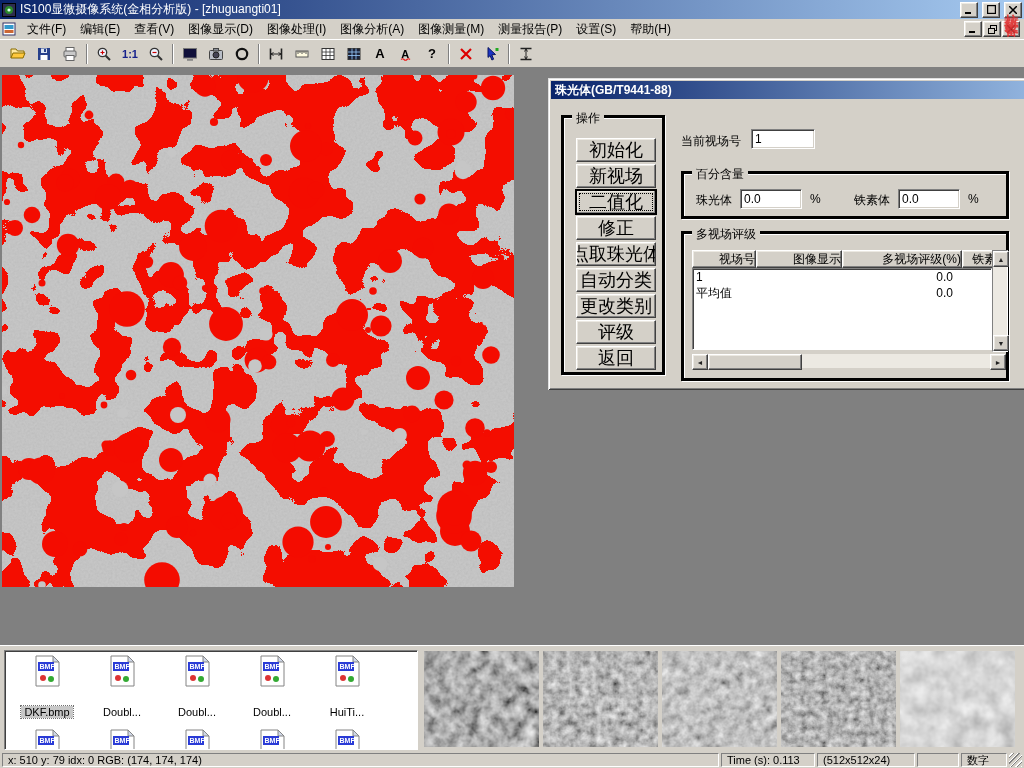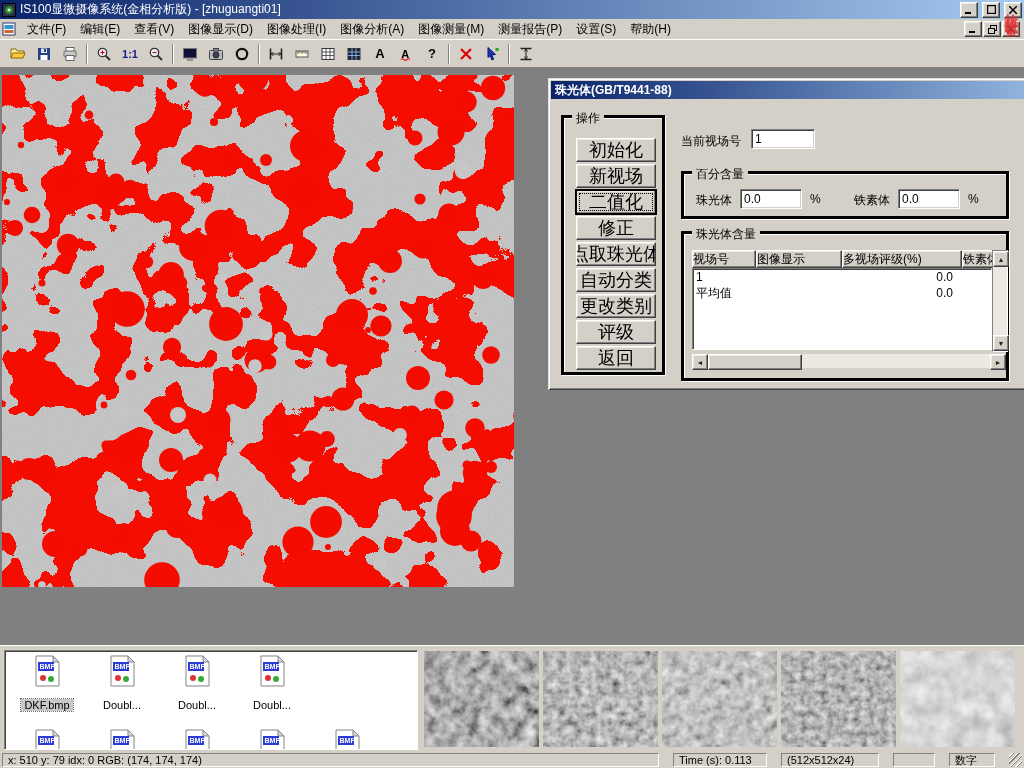--- a/index.html
+++ b/index.html
@@ -42,45 +42,45 @@
   .dlg-body{position:relative;height:285px}
   .groupbox{position:absolute;border:3px solid #000000;box-shadow:inset 1px 1px 0 #fff, 1px 1px 0 #fff;box-sizing:border-box}
   .grouplabel{position:absolute;top:-8px;left:8px;background:#d4d0c8;padding:0 4px;white-space:nowrap}
   .lbl{position:absolute;white-space:nowrap}
   .btn{position:absolute;left:12px;width:78px;height:22px;display:flex;align-items:center;justify-content:center;white-space:nowrap;overflow:hidden;font-size:18px;cursor:default}
   .btn.default{border-color:#000;box-shadow:0 0 0 1px #000, inset -1px -1px 0 #808080, inset 1px 1px 0 #ece9e2;outline:1px dotted #000;outline-offset:-4px}
   .field{position:absolute;height:20px;font-size:12px;padding:1px 3px;box-sizing:border-box;font-family:"Liberation Sans",sans-serif;outline:none}
 
   
   .tbl-hdr{position:absolute;left:8px;top:16px;width:300px;height:18px;display:flex;overflow:hidden}
-  .hcell{height:18px;line-height:17px;text-align:left;white-space:nowrap;overflow:hidden;flex:0 0 auto;box-sizing:border-box}
+  .hcell{height:18px;line-height:17px;text-align:right;white-space:nowrap;overflow:hidden;flex:0 0 auto;box-sizing:border-box}
   .tbl-body{position:absolute;left:8px;top:34px;width:300px;height:82px;background:#fff;border:1px solid;border-color:#808080 #fff #fff #808080;box-shadow:inset 1px 1px 0 #404040;box-sizing:border-box;overflow:hidden}
   .trow{display:flex;height:16px}
   .tcell{height:16px;line-height:16px;white-space:nowrap;overflow:hidden;flex:0 0 auto;box-sizing:border-box;padding:0 3px}
   .c0{width:64px}.c1{width:86px}.c2{width:120px}.c3{width:90px}
   .trow .c2{text-align:right;padding-right:10px}
 
   
   .vscroll{position:absolute;left:308px;top:16px;width:14px;height:100px;background:#ece9e2;display:flex;flex-direction:column;justify-content:space-between}
   .hscroll{position:absolute;left:8px;top:120px;width:314px;height:14px;background:#ece9e2;display:flex}
   .sbtn{width:14px;height:14px;display:flex;align-items:center;justify-content:center;font-size:7px;flex:0 0 auto;color:#222}
   .sthumb{width:92px;height:14px;flex:0 0 auto}
   .strack{flex:1}
 
   
   .bottom{position:absolute;left:0;top:645px;width:1024px;height:107px;background:#d4d0c8;border-top:1px solid #fff;box-sizing:border-box}
   .filelist{position:absolute;left:4px;top:4px;width:412px;height:98px;background:#fff;border:1px solid;border-color:#808080 #fff #fff #808080;box-shadow:inset 1px 1px 0 #404040;overflow:hidden}
   .fitem{position:absolute;width:72px;text-align:center;cursor:default}
-  .fname{display:inline-block;font-size:11px;padding:0 3px;margin-top:9px;white-space:nowrap}
+  .fname{display:inline-block;font-size:11px;padding:0 3px;margin-top:16px;white-space:nowrap}
   .fname.sel{background:#c8c8c8;outline:1px dotted #707070}
   .thumbs{position:absolute;left:424px;top:5px;display:flex;gap:4px}
   .thumb{width:115px;height:96px;flex:0 0 auto}
 
   
-  .statusbar{position:absolute;left:0;top:752px;width:1024px;height:16px;background:#d4d0c8;display:flex;gap:14px;padding:1px 2px;box-sizing:border-box}
+  .statusbar{position:absolute;left:0;top:752px;width:1024px;height:16px;background:#d4d0c8;display:flex;gap:2px;padding:1px 2px;box-sizing:border-box}
   .spanel{font-size:11px;line-height:12px;padding:0 5px;white-space:nowrap;overflow:hidden;box-sizing:border-box}
   .p1{flex:1}.ptime{width:94px}.psize{width:98px}.pspace{width:42px}.pmode{width:46px}
   .grip{width:13px;background:repeating-linear-gradient(135deg,#d4d0c8 0 2px,#fff 2px 3px,#808080 3px 4px)}
 
   
   .watermark{position:absolute;right:3px;top:3px;writing-mode:vertical-rl;color:var(--watermark-red,#e03030);font-size:14px;font-weight:bold;letter-spacing:3px;z-index:60;opacity:.9}
 </style>
 </head>
 <body>
 
@@ -465,21 +465,21 @@
           <span class="grouplabel">百分含量</span>
           <span class="lbl" style="left:12px;top:18px">珠光体</span>
           <input class="field fieldbox" style="left: 56px; top: 15px; width: 62px;" value="0.0">
           <span class="lbl" style="left:126px;top:18px">%</span>
           <span class="lbl" style="left:170px;top:18px">铁素体</span>
           <input class="field fieldbox" style="left: 214px; top: 15px; width: 62px;" value="0.0">
           <span class="lbl" style="left:284px;top:18px">%</span>
         </div>
 
         <div class="groupbox" style="left:130px;top:132px;width:328px;height:150px">
-          <span class="grouplabel">珠光体含量</span>
+          <span class="grouplabel">多视场评级</span>
 
           <div class="tbl-hdr">
             <div class="hcell raised c0">视场号</div>
             <div class="hcell raised c1">图像显示</div>
             <div class="hcell raised c2">多视场评级(%)</div>
             <div class="hcell raised c3">铁素体含量(%)</div>
           </div>
 
           <div class="tbl-body">
             <div class="trow">
@@ -553,20 +553,31 @@
         <svg width="30" height="32" viewBox="0 0 30 32">
             <path d="M4 1 h17 l6 6 v24 H4 z" fill="#fff" stroke="#848484"></path>
             <path d="M21 1 l6 6 h-6 z" fill="#d0d8e8" stroke="#848484"></path>
             <rect x="6" y="7" width="16" height="9" fill="#2a3bd6"></rect>
             <text x="7.5" y="14" font-size="7" font-weight="bold" fill="#fff" font-family="Liberation Sans,sans-serif">BMP</text>
             <circle cx="11" cy="23" r="3" fill="#d33"></circle>
             <circle cx="19" cy="24" r="3" fill="#3a3"></circle>
           </svg>
         <br><span class="fname">Doubl...</span>
       </div>
+      <div class="fitem" style="left:306px;top:4px">
+        <svg width="30" height="32" viewBox="0 0 30 32">
+            <path d="M4 1 h17 l6 6 v24 H4 z" fill="#fff" stroke="#848484"></path>
+            <path d="M21 1 l6 6 h-6 z" fill="#d0d8e8" stroke="#848484"></path>
+            <rect x="6" y="7" width="16" height="9" fill="#2a3bd6"></rect>
+            <text x="7.5" y="14" font-size="7" font-weight="bold" fill="#fff" font-family="Liberation Sans,sans-serif">BMP</text>
+            <circle cx="11" cy="23" r="3" fill="#d33"></circle>
+            <circle cx="19" cy="24" r="3" fill="#3a3"></circle>
+          </svg>
+        <br><span class="fname">HuiTi...</span>
+      </div>
 
       <div class="fitem" style="left:6px;top:78px"><svg width="30" height="32" viewBox="0 0 30 32">
             <path d="M4 1 h17 l6 6 v24 H4 z" fill="#fff" stroke="#848484"></path>
             <path d="M21 1 l6 6 h-6 z" fill="#d0d8e8" stroke="#848484"></path>
             <rect x="6" y="7" width="16" height="9" fill="#2a3bd6"></rect>
             <text x="7.5" y="14" font-size="7" font-weight="bold" fill="#fff" font-family="Liberation Sans,sans-serif">BMP</text>
           </svg></div>
       <div class="fitem" style="left:81px;top:78px"><svg width="30" height="32" viewBox="0 0 30 32">
             <path d="M4 1 h17 l6 6 v24 H4 z" fill="#fff" stroke="#848484"></path>
             <path d="M21 1 l6 6 h-6 z" fill="#d0d8e8" stroke="#848484"></path>

